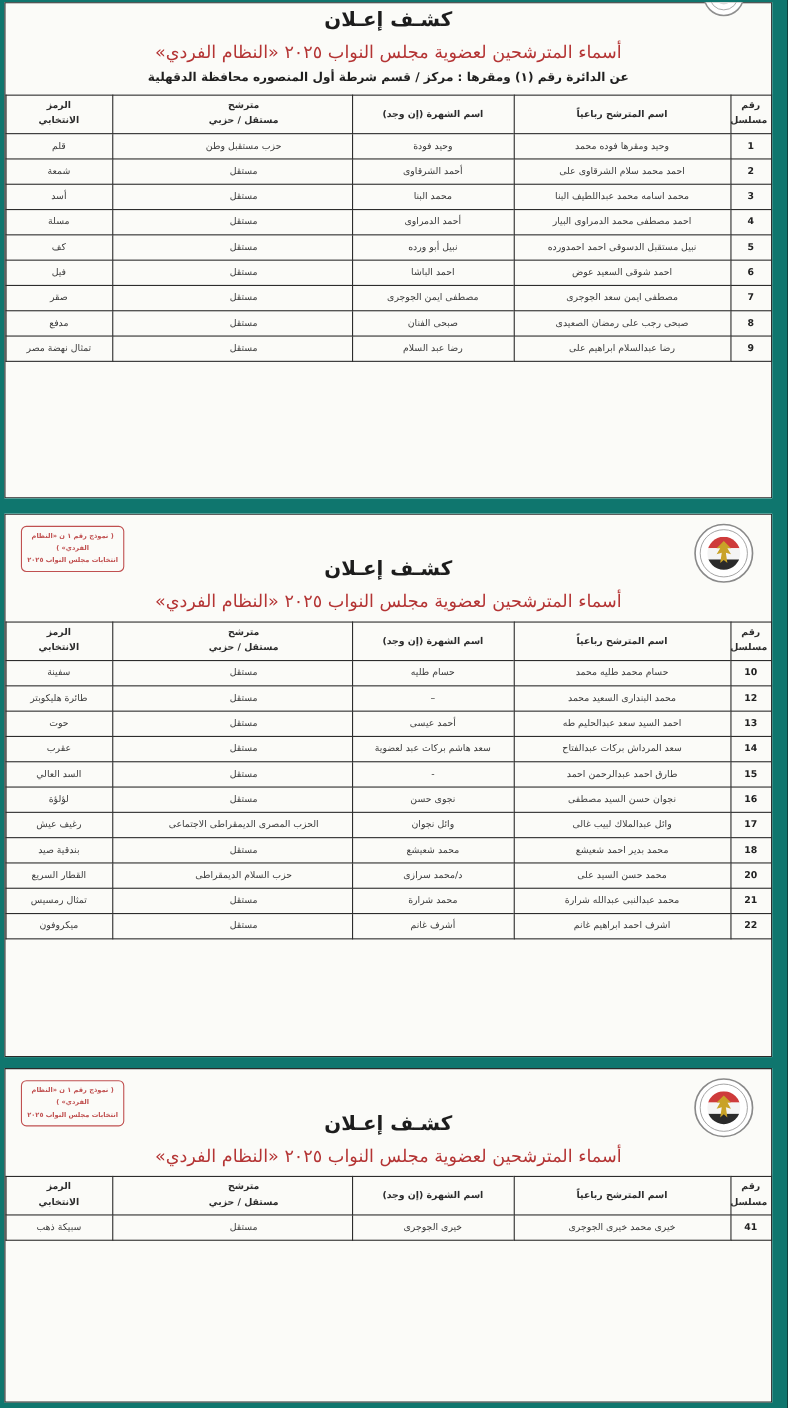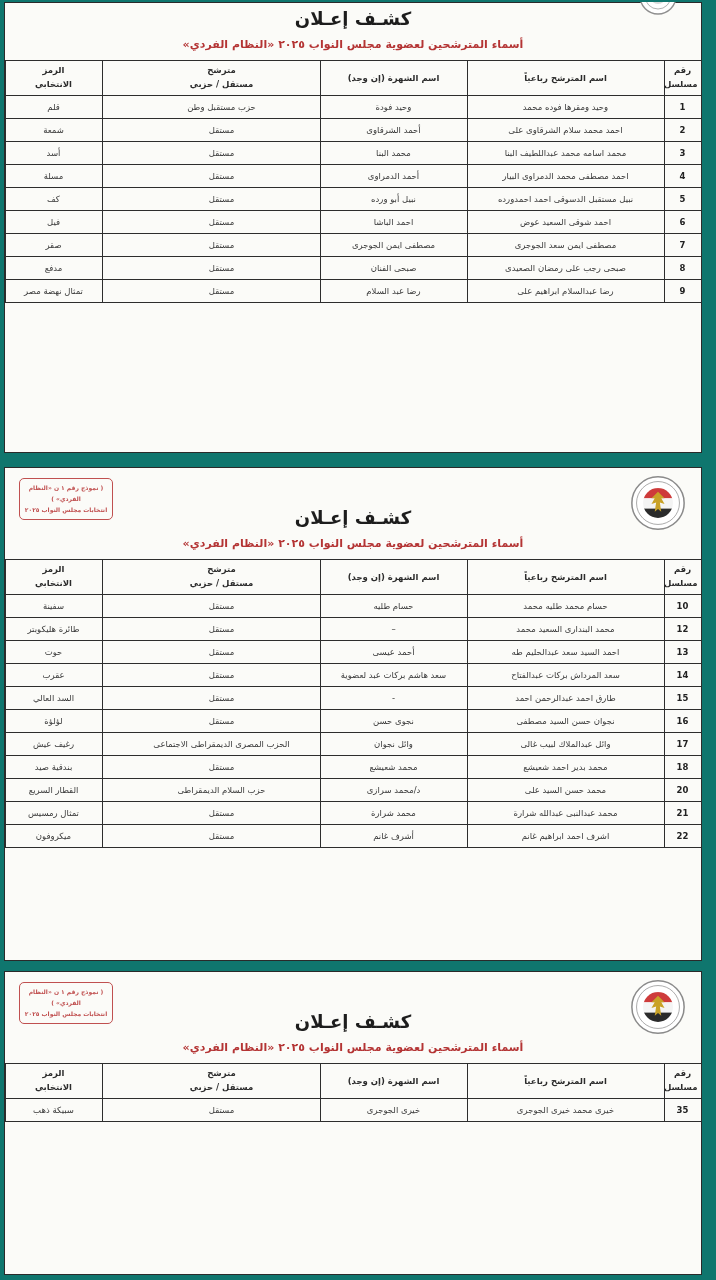--- a/index.html
+++ b/index.html
@@ -5,21 +5,21 @@
   html,body{margin:0;padding:0;background:#141414;font-family:"DejaVu Sans",sans-serif;}
   .screen{position:relative;width:716px;height:1280px;background:#0f766e;overflow:hidden;}
   .page{position:absolute;left:4px;width:698px;background:#fbfbf8;overflow:hidden;direction:rtl;
         box-shadow:0 0 0 1px #2a2a2a inset;}
   .page1{top:2px;height:451px;}
   .page2{top:467px;height:494px;}
   .page3{top:971px;height:304px;}
   .title{text-align:center;font-size:18px;font-weight:bold;color:#1d1d1d;margin:0;letter-spacing:1px;}
   .page1 .title{padding-top:6px;}
   .page2 .title,.page3 .title{padding-top:40px;}
-  .subtitle{text-align:center;color:#b43434;font-weight:bold;font-size:11px;margin-top:9px;}
+  .subtitle{text-align:center;color:#b43434;font-weight:normal;font-size:16px;margin-top:9px;}
   .district{text-align:center;color:#1f1f1f;font-weight:bold;font-size:11px;margin-top:7px;}
   table{border-collapse:collapse;margin:9px auto 0 auto;width:650px;table-layout:fixed;}
   th,td{border:1px solid #2d2d2d;text-align:center;vertical-align:middle;padding:2px 3px;}
   th{font-size:8.5px;font-weight:bold;color:#2c2c2c;height:30px;}
   td{font-size:8.5px;color:#3a3a3a;height:18px;overflow:hidden;white-space:nowrap;}
   th span{display:block;line-height:1.6;}
   .col-no{width:30px;margin-top:11px;}
   .col-name{width:190px;}
   .col-alias{width:140px;}
   .col-party{width:190px;padding-left:24px;}
@@ -39,20 +39,21 @@
   <div class="page page1">
     <div class="partial-logo">
       <svg width="40" height="40" viewBox="0 0 40 40">
         <circle cx="20" cy="20" r="18" fill="#ffffff" stroke="#8f8f8f" stroke-width="1.4"></circle>
         <circle cx="20" cy="20" r="13" fill="none" stroke="#a8a8a8" stroke-width="0.9"></circle>
         <circle cx="20" cy="20" r="8" fill="#d8d8d8"></circle>
       </svg>
     </div>
     <h1 class="title">كشـف إعـلان</h1>
     <div class="subtitle">أسماء المترشحين لعضوية مجلس النواب ٢٠٢٥ «النظام الفردي»</div>
+    <div class="district">عن الدائرة رقم (١)   ومقرها : مركز / قسم شرطة  أول المنصوره   محافظة الدقهلية</div>
     <table dir="rtl">
       <thead>
         <tr>
           <th class="col-no">
               <span>رقم</span>
               <span>مسلسل</span>
             </th>
           <th class="col-name">اسم المترشح رباعياً</th>
           <th class="col-alias">اسم الشهرة (إن وجد)</th>
           <th class="col-party">
@@ -292,21 +293,21 @@
               <span>مستقل / حزبي</span>
             </th>
           <th class="col-symbol">
               <span>الرمز</span>
               <span>الانتخابي</span>
             </th>
         </tr>
       </thead>
       <tbody>
           <tr>
-            <td class="col-no">35</td>
+            <td class="col-no">41</td>
             <td class="col-name">خيرى محمد خيرى الجوجرى</td>
             <td class="col-alias">خيرى الجوجرى</td>
             <td class="col-party">مستقل</td>
             <td class="col-symbol">سبيكة ذهب</td>
           </tr>
         </tbody>
     </table>
   </div>
 
 </div>

